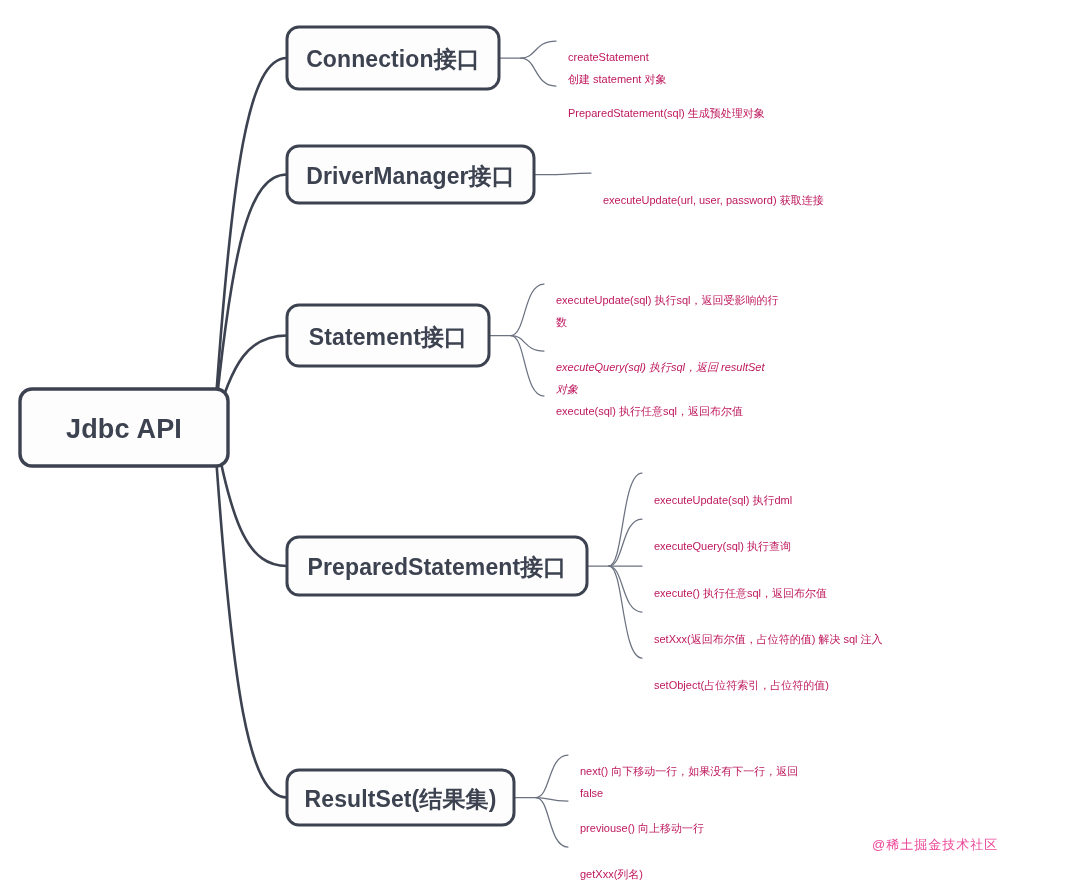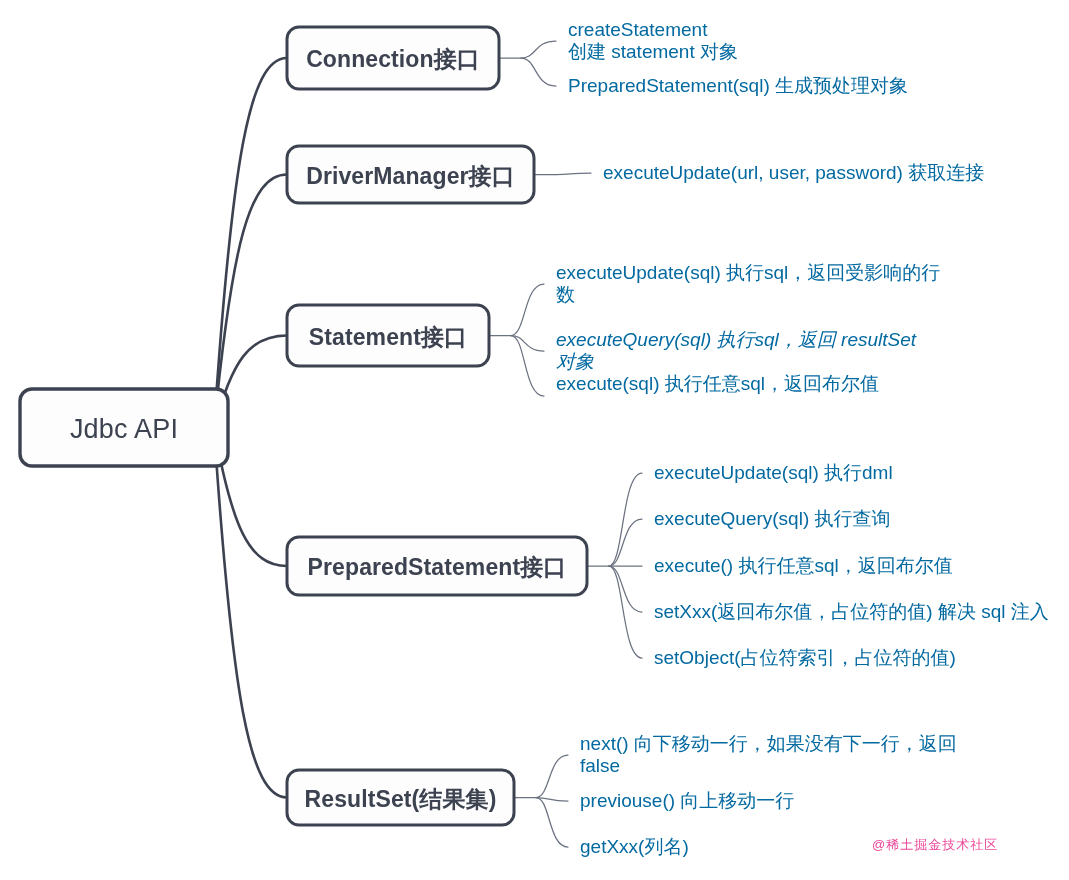--- a/index.html
+++ b/index.html
@@ -43,35 +43,36 @@
 
   .node-label {
     position: absolute;
     white-space: nowrap;
     color: #3c4250;
     transform: translate(-50%, -50%);
     pointer-events: auto;
   }
   .node-label.root {
     font-size: 27px;
-    font-weight: normal;
+    font-weight: bold;
     letter-spacing: 0.2px;
   }
   .node-label.branch {
     font-size: 23px;
     font-weight: 600;
     letter-spacing: 0.1px;
   }
   .leaf-label {
     position: absolute;
-    color: #0369a1;
-    font-size: 19px;
+    color: #be185d;
+    font-size: 11px;
     line-height: 22px;
     transform: translateY(-50%);
     white-space: pre-line;
+    margin-top: 27px;
   }
   .leaf-label.two-line { transform: translateY(-50%); }
   #watermark {
     position: absolute;
     color: #ec4899;
     font-size: 13px;
     letter-spacing: 1px;
     white-space: nowrap;
   }
 </style>

